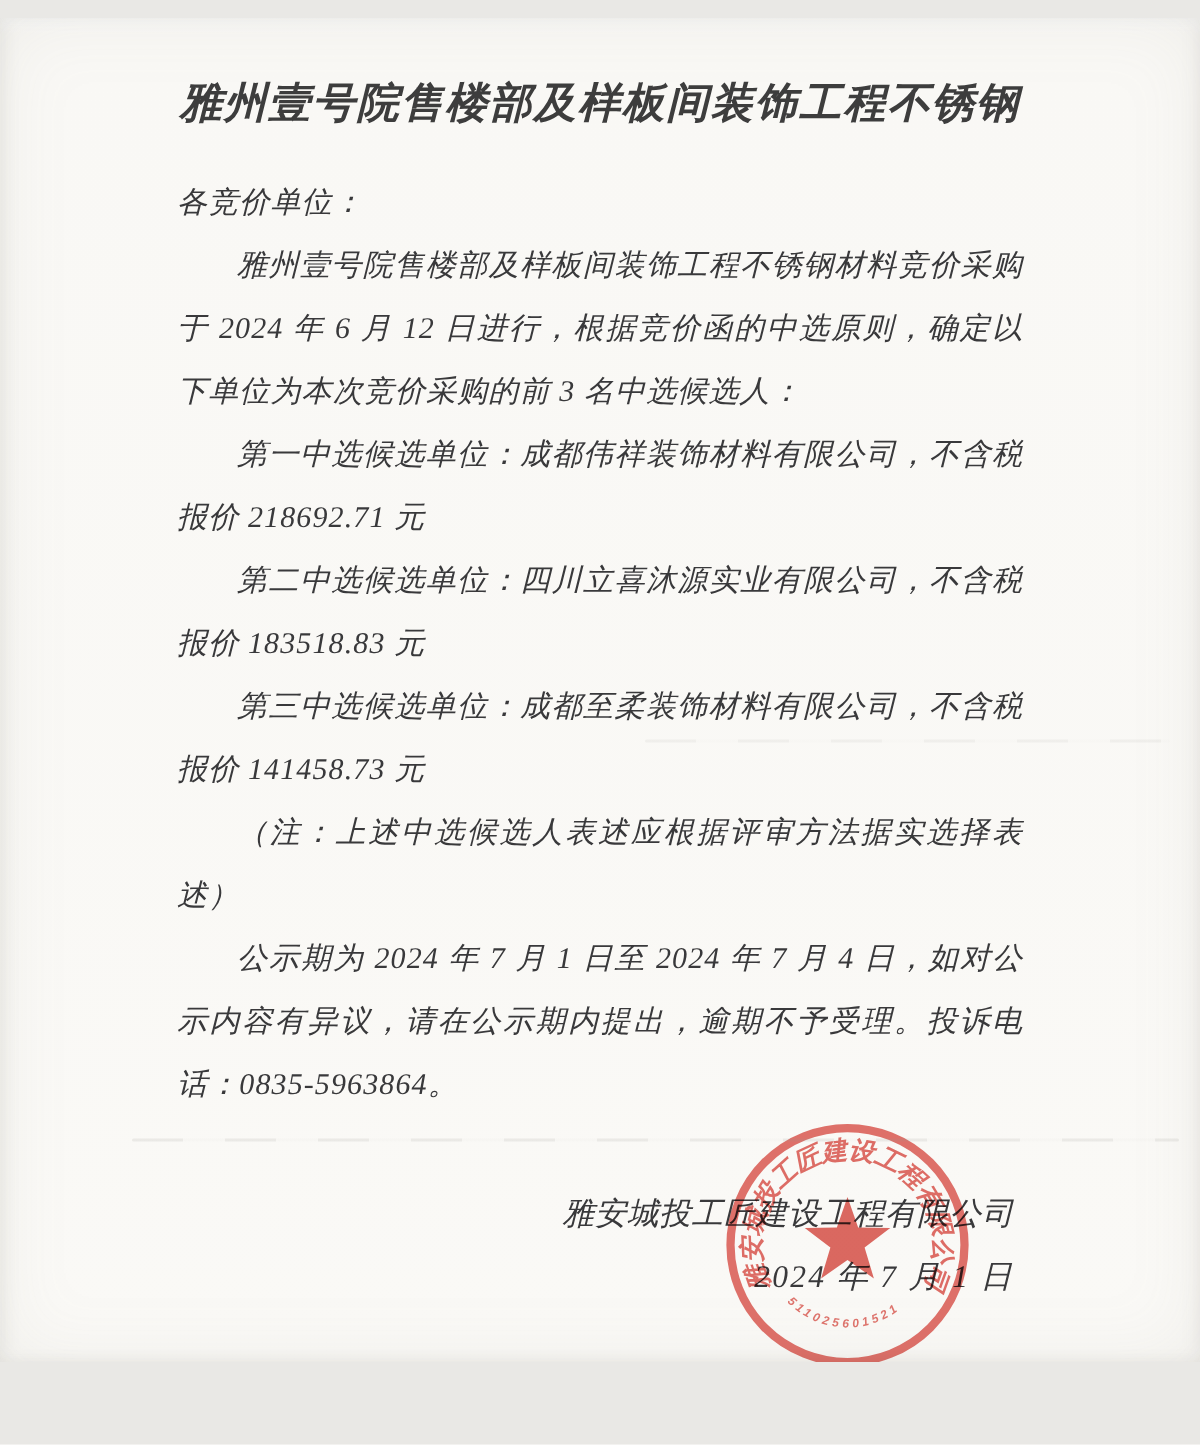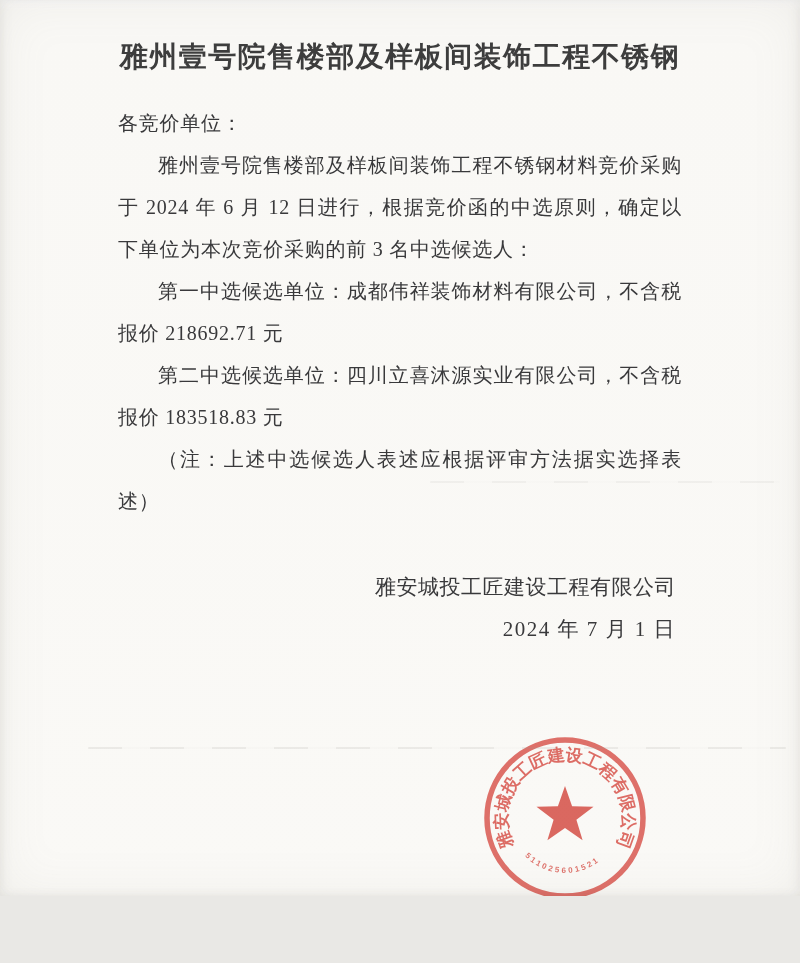--- a/index.html
+++ b/index.html
@@ -1,27 +1,28 @@
 <!DOCTYPE html>
 <html><head>
 <meta charset="utf-8">
 <style>
   html, body { margin: 0; padding: 0; background: #e9e8e5; }
   .page {
     position: relative;
     width: 800px;
     height: 896px;
-    margin: 0 auto;
+    margin: 12px auto;
     overflow: hidden;
     background:
       linear-gradient(180deg, #fdfdfc 0px, #f9f8f5 10px, #faf9f6 930px, #f4f3f0 963px),
       #f9f8f5;
     box-shadow: inset 0 0 50px rgba(150,145,135,0.10), inset 4px 0 10px rgba(150,145,135,0.10), inset -4px 0 10px rgba(150,145,135,0.08);
     color: #3a3a3a;
     font-family: "Liberation Serif", "DejaVu Serif", serif;
+    font-style: italic;
   }
   .title {
     margin: 34px 56px 0;
     text-align: center;
     font-family: "Liberation Sans", "DejaVu Sans", sans-serif;
     font-weight: 700;
     font-size: 28px;
     line-height: 46px;
     letter-spacing: 1.5px;
     color: #3d3d3d;
@@ -76,21 +77,23 @@
 
   <div class="title">
     <div>雅州壹号院售楼部及样板间装饰工程不锈钢</div>
   </div>
 
   <div class="body-text">
     <p class="salutation">各竞价单位：</p>
     <p>雅州壹号院售楼部及样板间装饰工程不锈钢材料竞价采购于 2024 年 6 月 12 日进行，根据竞价函的中选原则，确定以下单位为本次竞价采购的前 3 名中选候选人：</p>
     <p>第一中选候选单位：成都伟祥装饰材料有限公司，不含税报价 218692.71 元</p>
     <p>第二中选候选单位：四川立喜沐源实业有限公司，不含税报价 183518.83 元</p>
+    <p>第三中选候选单位：成都至柔装饰材料有限公司，不含税报价 141458.73 元</p>
     <p>（注：上述中选候选人表述应根据评审方法据实选择表述）</p>
+    <p>公示期为 2024 年 7 月 1 日至 2024 年 7 月 4 日，如对公示内容有异议，请在公示期内提出，逾期不予受理。投诉电话：0835-5963864。</p>
   </div>
 
   <div class="signature">
     <div class="company">雅安城投工匠建设工程有限公司</div>
     <div class="date">2024 年 7 月 1 日</div>
   </div>
 
   <svg class="seal" viewBox="0 0 172 172" aria-hidden="true">
     <defs>
       <path id="arcTop" d="M 34.6,113.4 A 58,58 0 1 1 137.4,113.4" fill="none"></path>

